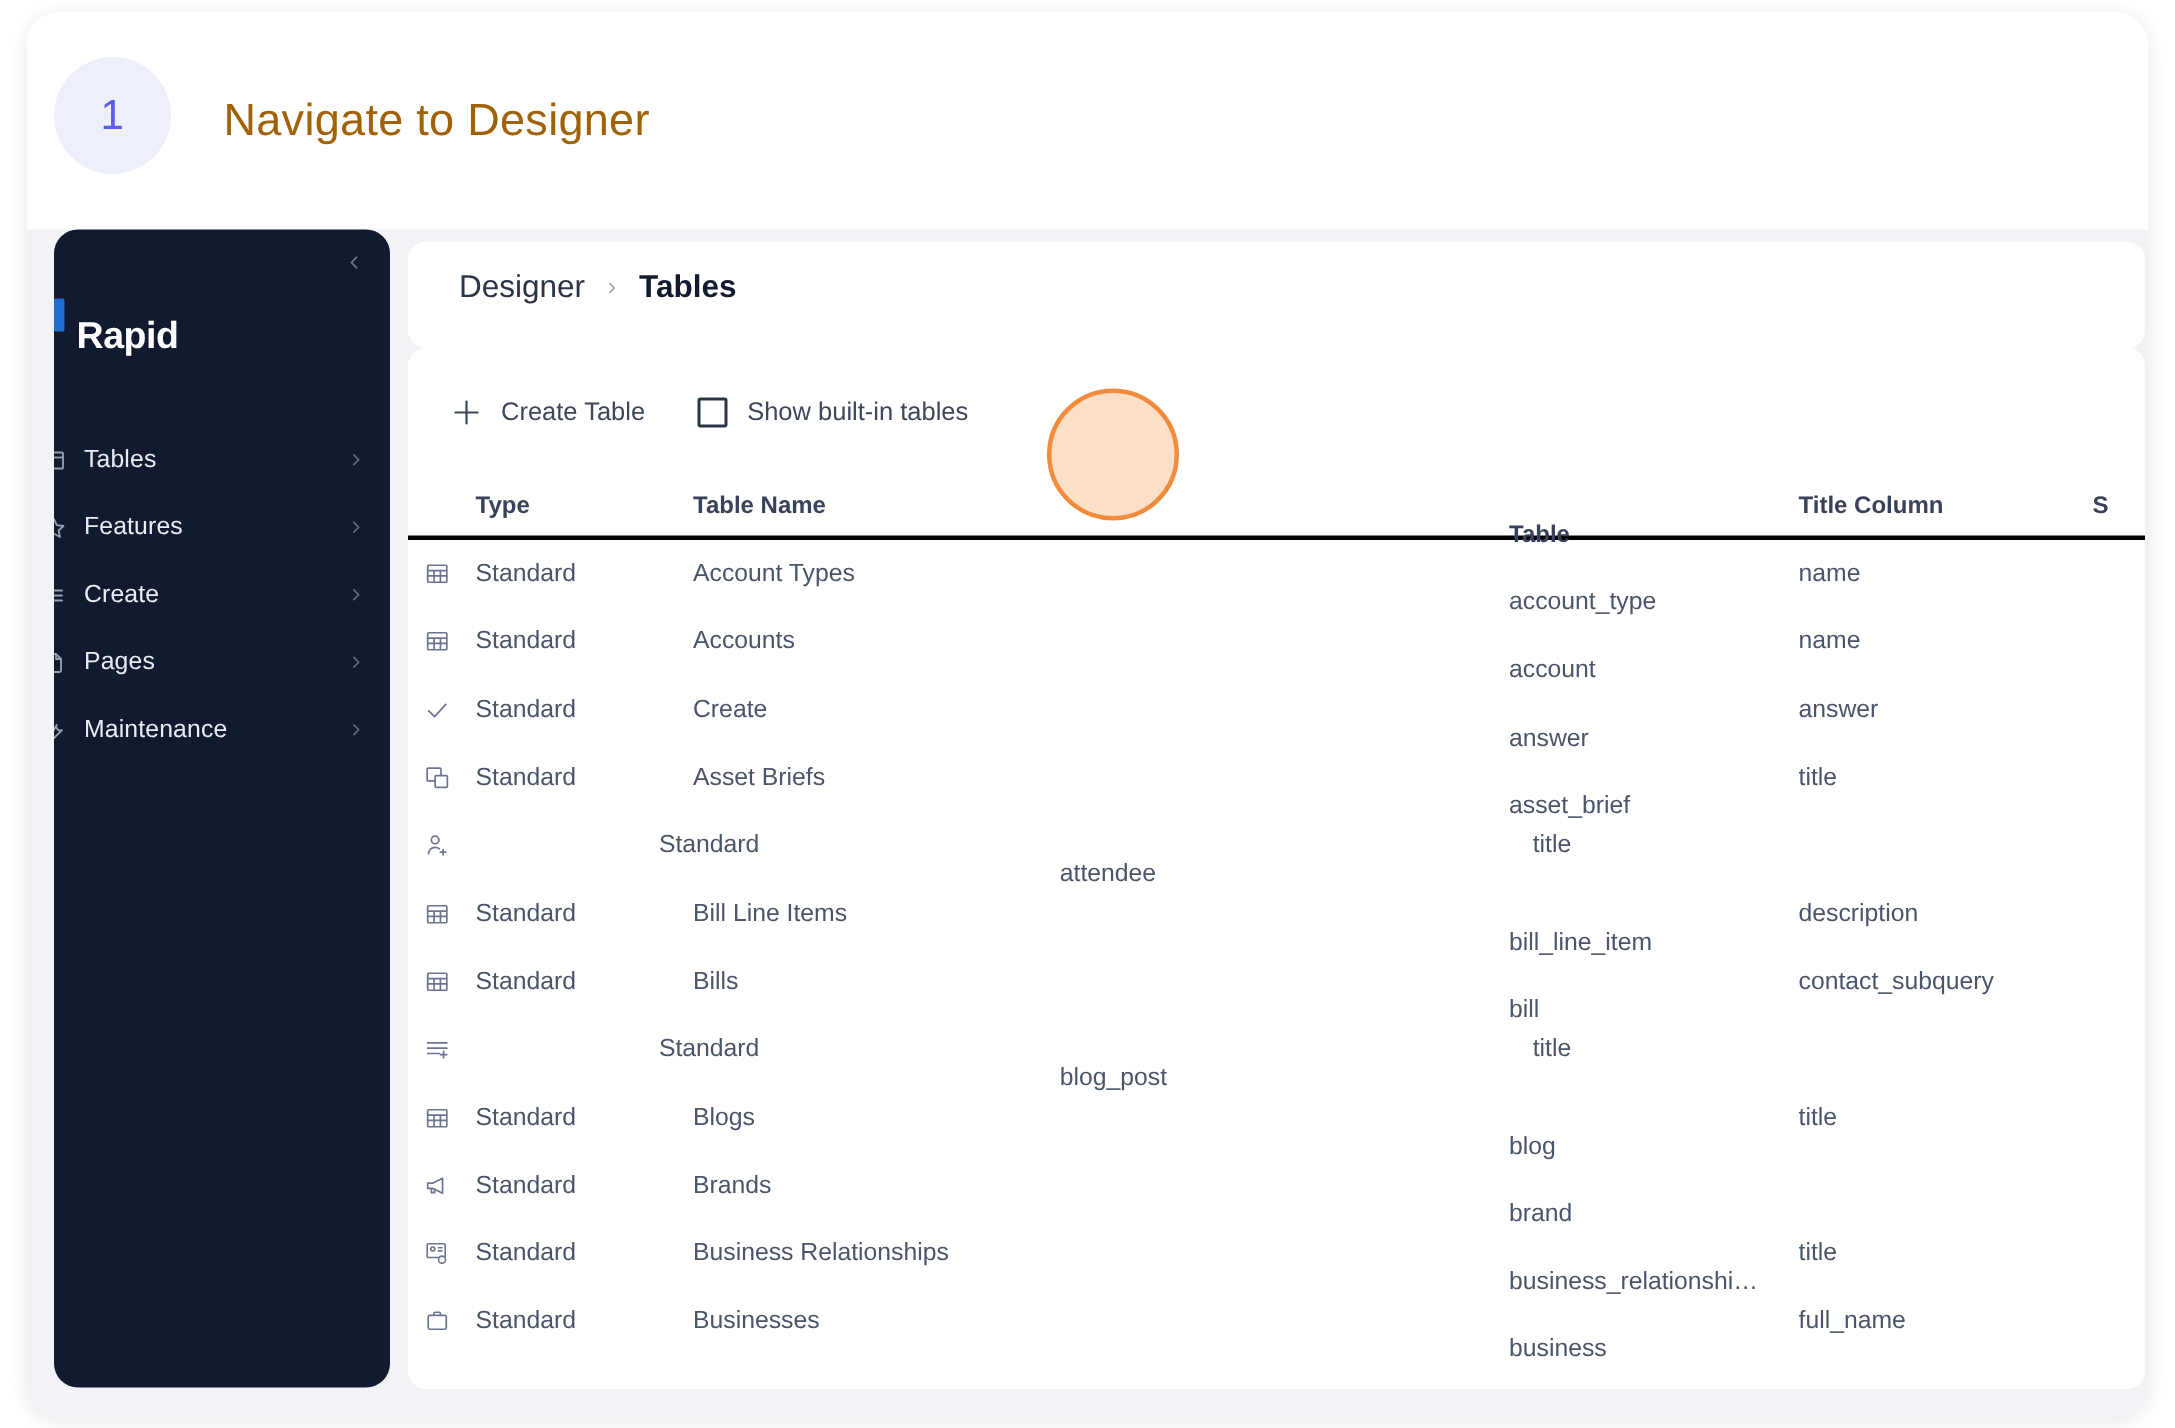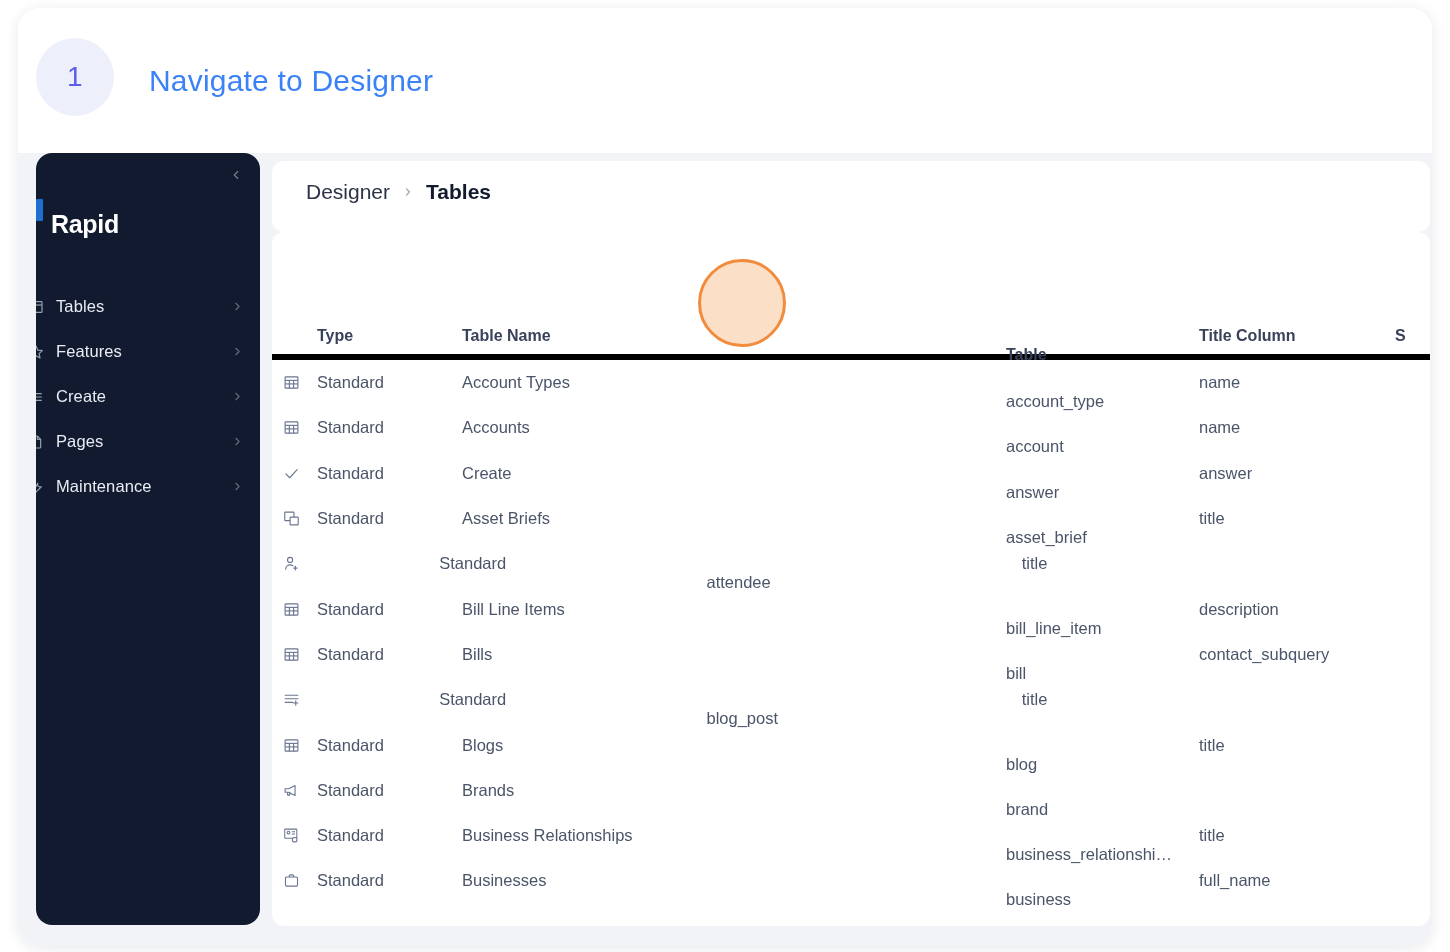--- a/index.html
+++ b/index.html
@@ -49,21 +49,21 @@
     font-size: 28px;
     color: #5b5de8;
     font-weight: 500;
     letter-spacing: .5px;
   }
   #step-title {
     position: absolute;
     left: 131px;
     top: 56px;
     font-size: 30px;
-    color: #3b82f6;
+    color: #a16207;
     font-weight: 400;
     letter-spacing: .2px;
   }
 
   
   #app-shell {
     position: absolute;
     left: 0;
     top: 145px;
     width: 1414px;
@@ -253,21 +253,21 @@
   #tables-grid {
     position: absolute;
     left: 0;
     top: 86px;
     width: 100%;
   }
   .grid-head {
     display: flex;
     align-items: center;
     height: 42px;
-    border-bottom: 6px solid #000000;
+    border-bottom: 3px solid #000000;
     padding-left: 0;
   }
   .grid-head .cell {
     font-size: 16px;
     font-weight: 700;
     color: #39425a;
   }
   .grid-row {
     display: flex;
     align-items: center;
@@ -425,20 +425,35 @@
             <svg width="12" height="12" viewBox="0 0 24 24" fill="none" stroke="#97a0b2" stroke-width="2.2" stroke-linecap="round" stroke-linejoin="round">
                 <polyline points="9 18 15 12 9 6"></polyline>
               </svg>
           </span>
           <span class="crumb-current">Tables</span>
         </div>
       </div>
 
       <div id="content-card">
 
+        <div id="toolbar">
+          <div id="create-table-btn">
+            <span id="plus-icon">
+              <svg width="22" height="22" viewBox="0 0 24 24" fill="none" stroke="#3d4759" stroke-width="1.6" stroke-linecap="round">
+                  <line x1="12" y1="4" x2="12" y2="20"></line>
+                  <line x1="4" y1="12" x2="20" y2="12"></line>
+                </svg>
+            </span>
+            <span id="create-table-label">Create Table</span>
+          </div>
+          <div id="builtin-toggle">
+            <span id="builtin-checkbox"></span>
+            <span id="builtin-label">Show built-in tables</span>
+          </div>
+        </div>
 
         <div id="tables-grid">
 
           <div class="grid-head">
             <div class="cell c-icon"></div>
             <div class="cell c-type">Type</div>
             <div class="cell c-name">Table Name</div>
             <div class="cell c-table">Table</div>
             <div class="cell c-title">Title Column</div>
             <div class="cell c-sec">S</div>

